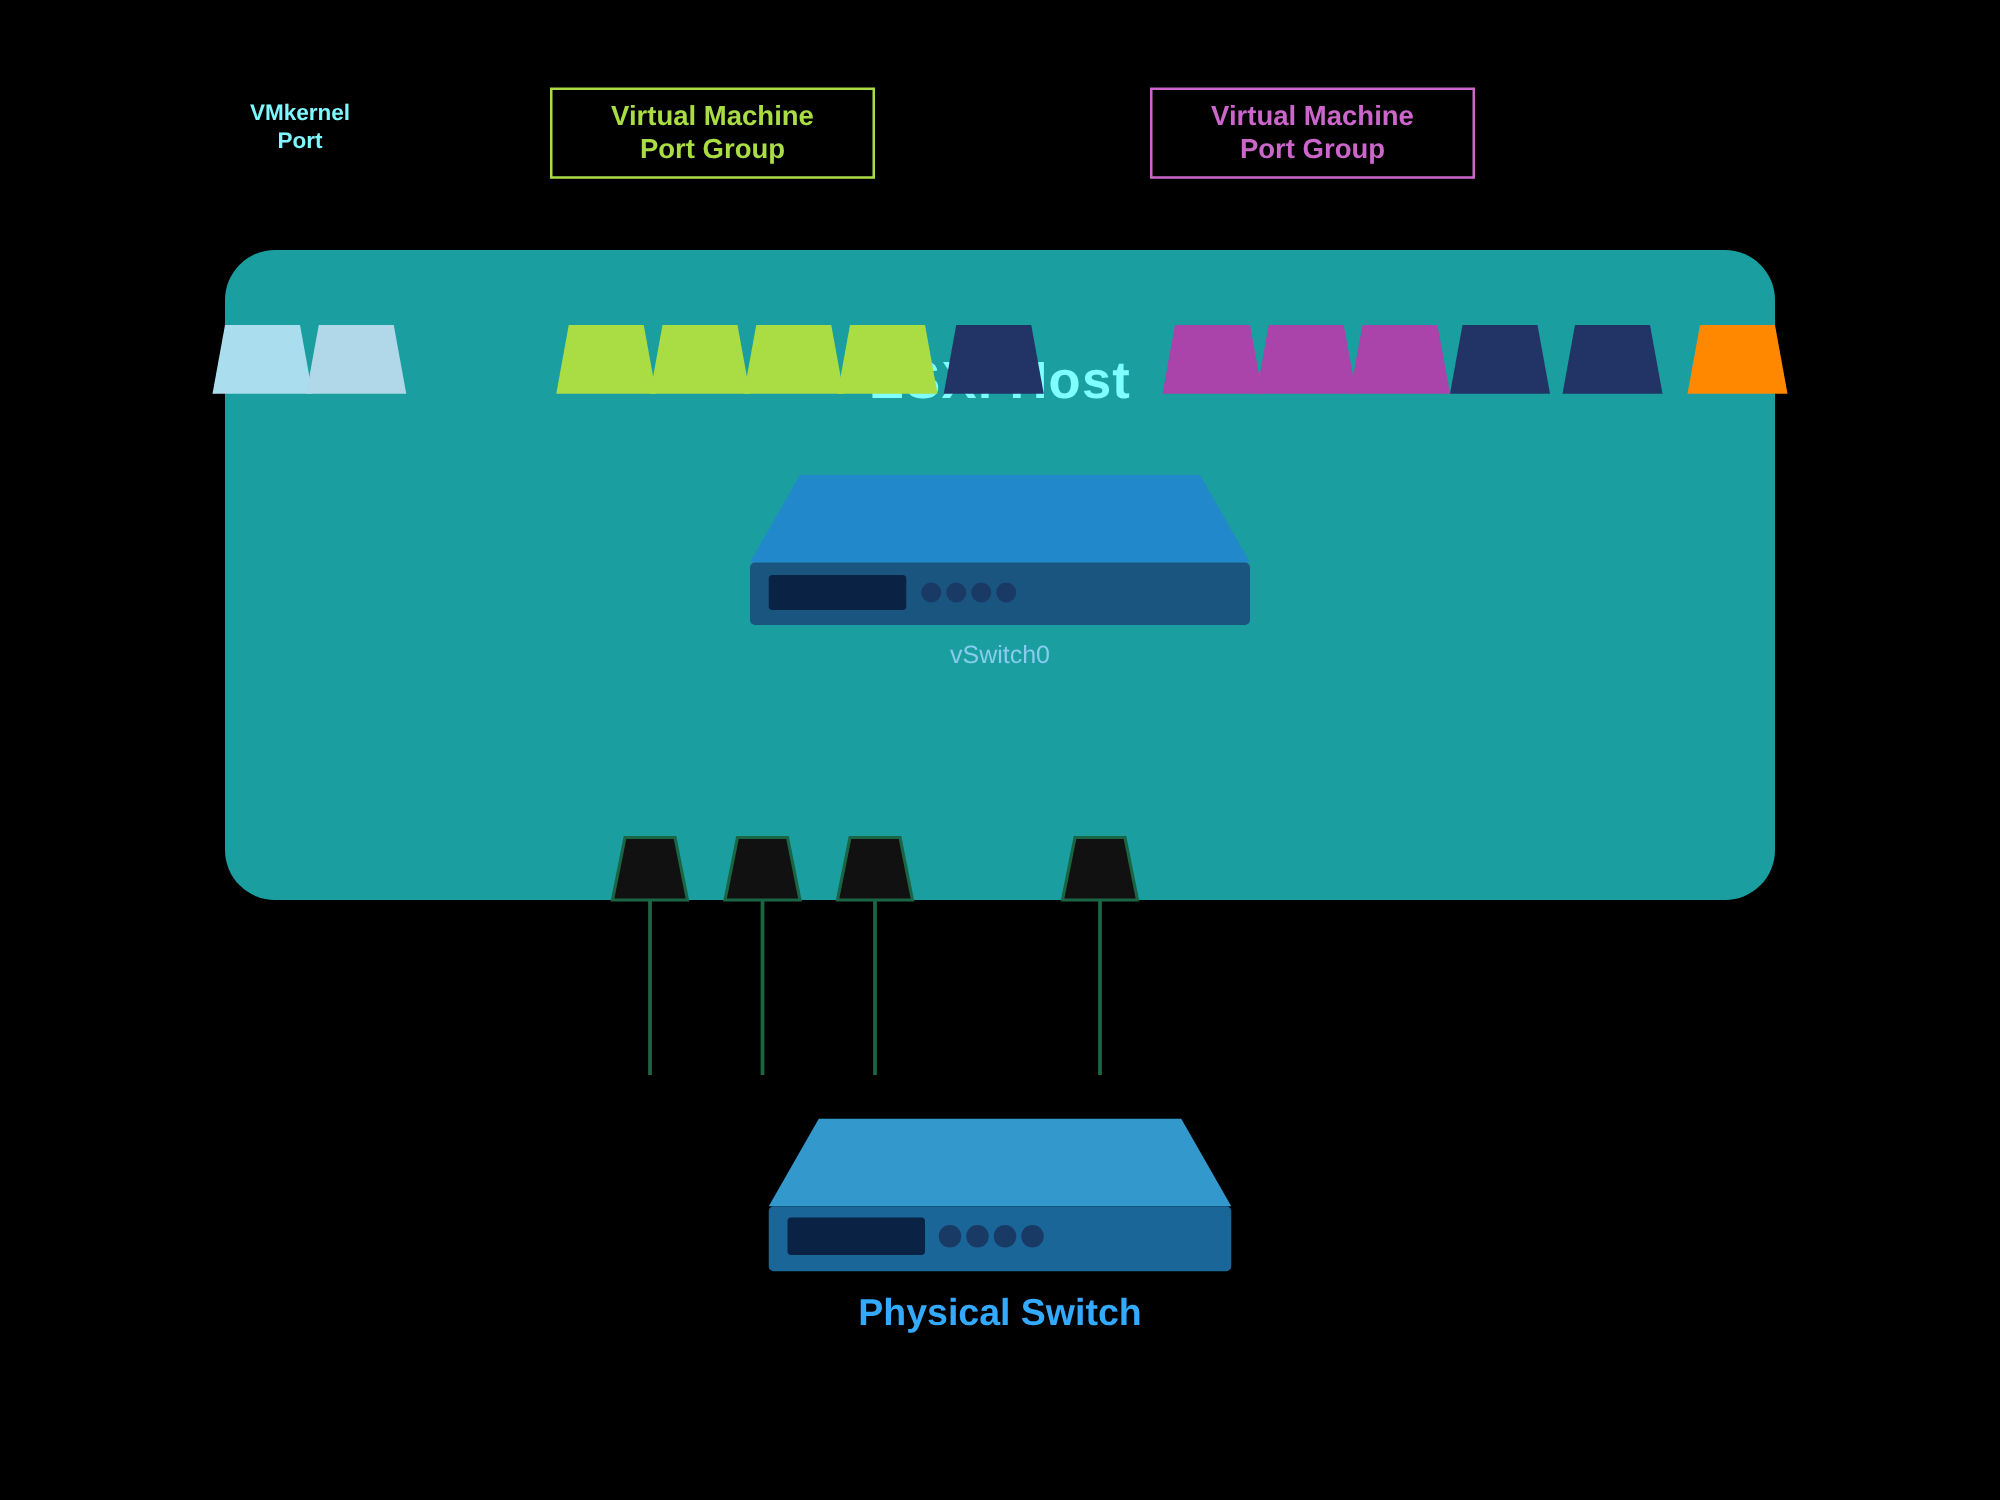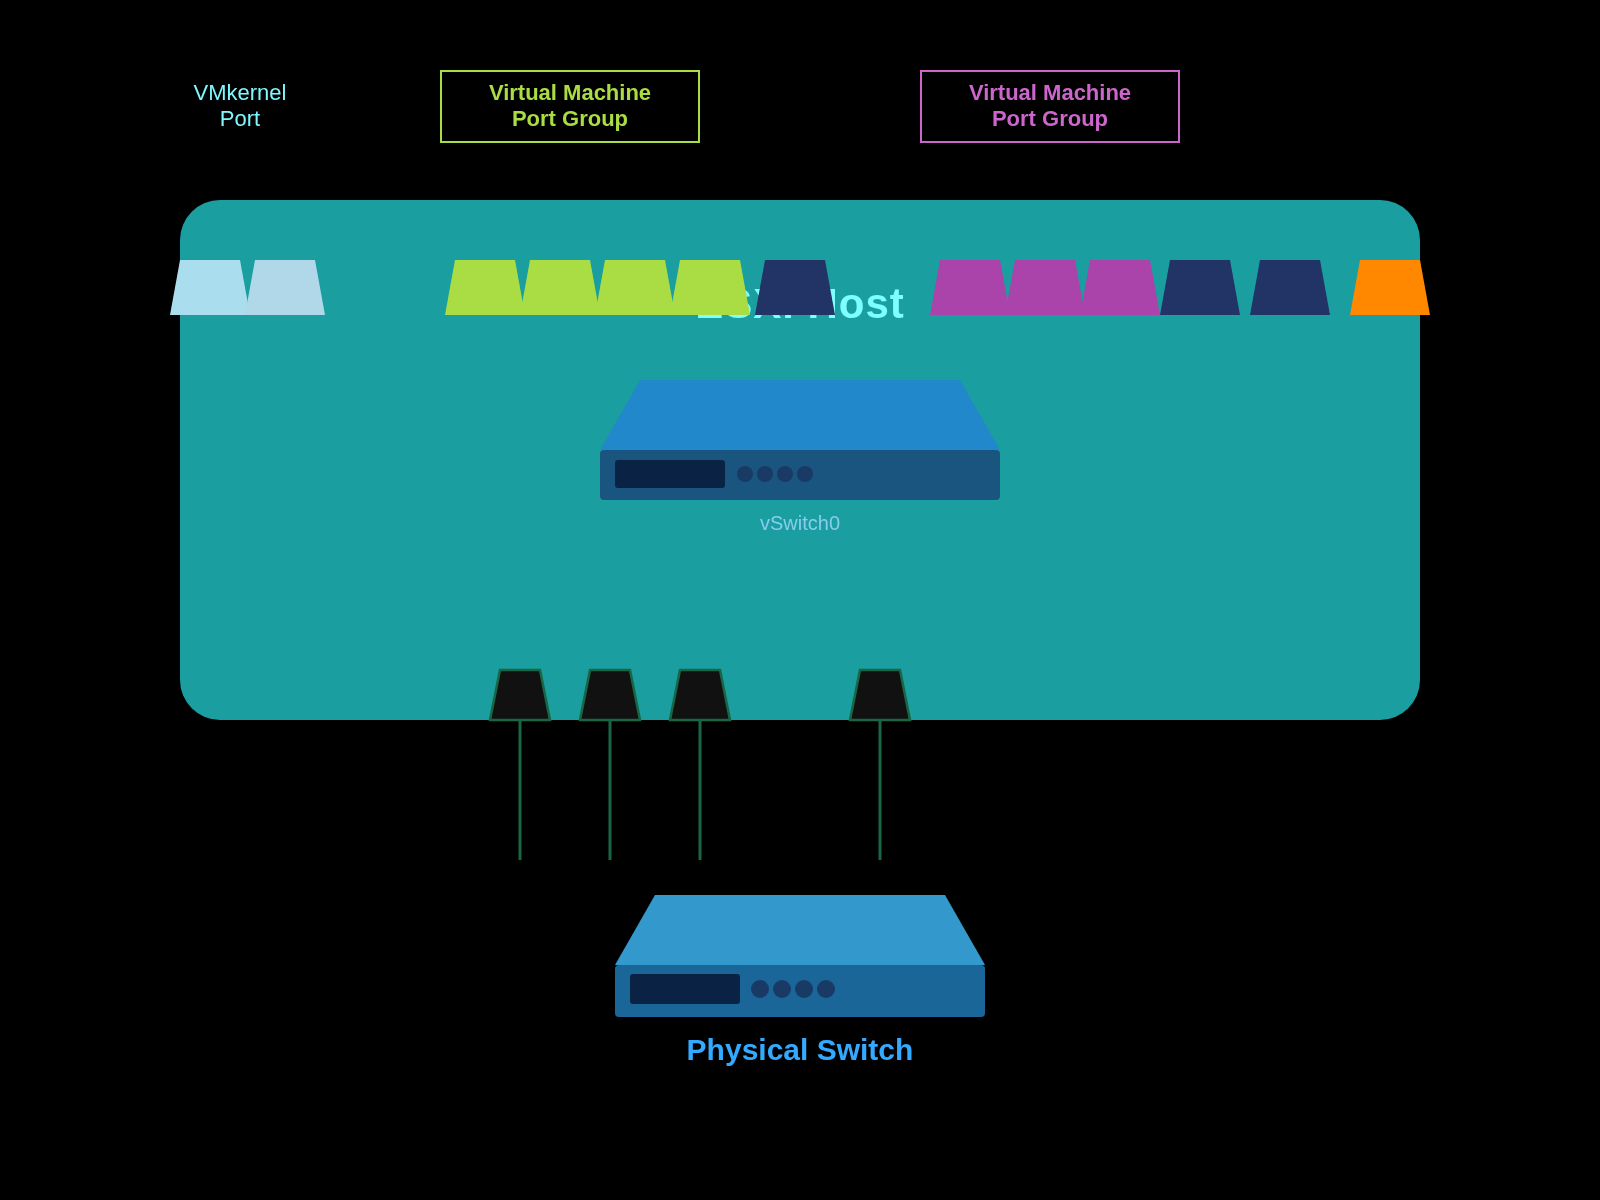--- a/index.html
+++ b/index.html
@@ -42,22 +42,22 @@
       color: #7fffff;
       letter-spacing: 1px;
     }
 
     
     .vmkernel-label {
       position: absolute;
       top: 30px;
       left: 60px;
       color: #7ff7ff;
-      font-size: 22px;
-      font-weight: normal;
+      font-size: 18px;
+      font-weight: bold;
       text-align: center;
       width: 160px;
       line-height: 1.2;
     }
 
     
     .vm-pg-label-1 {
       position: absolute;
       top: 20px;
       left: 340px;

